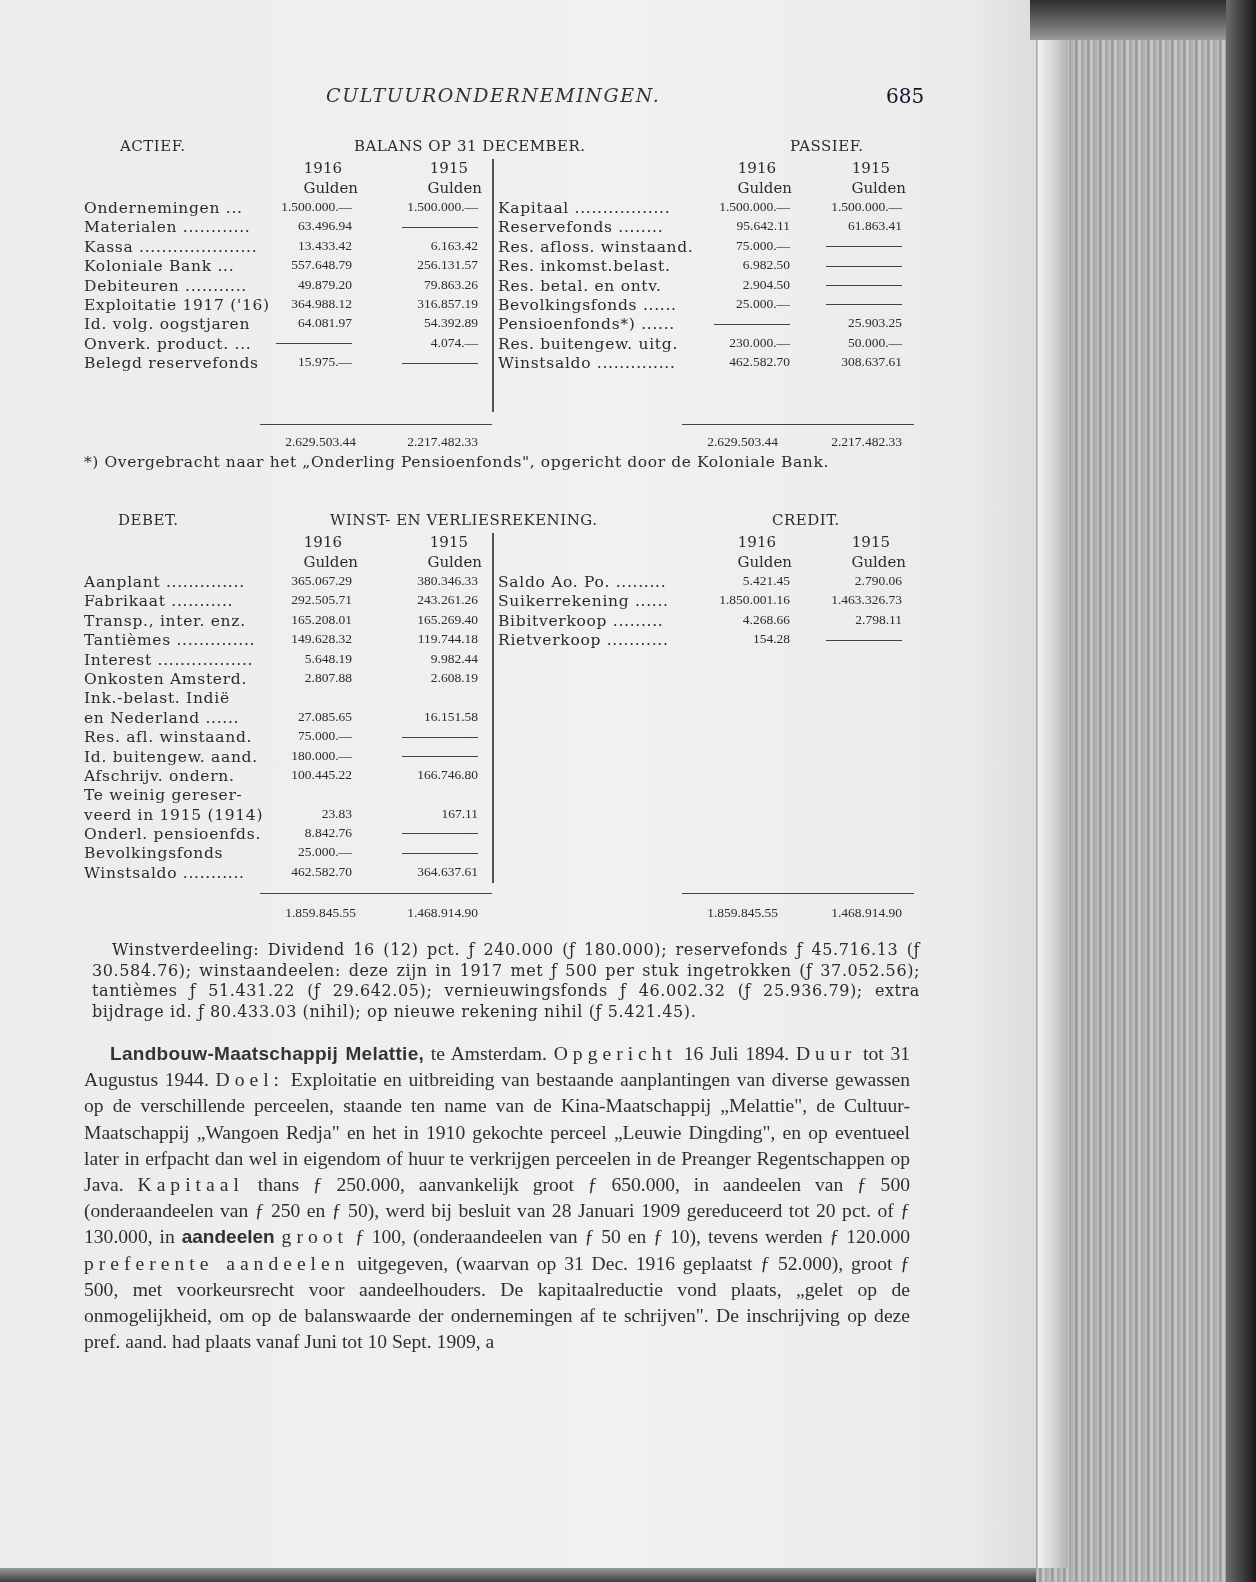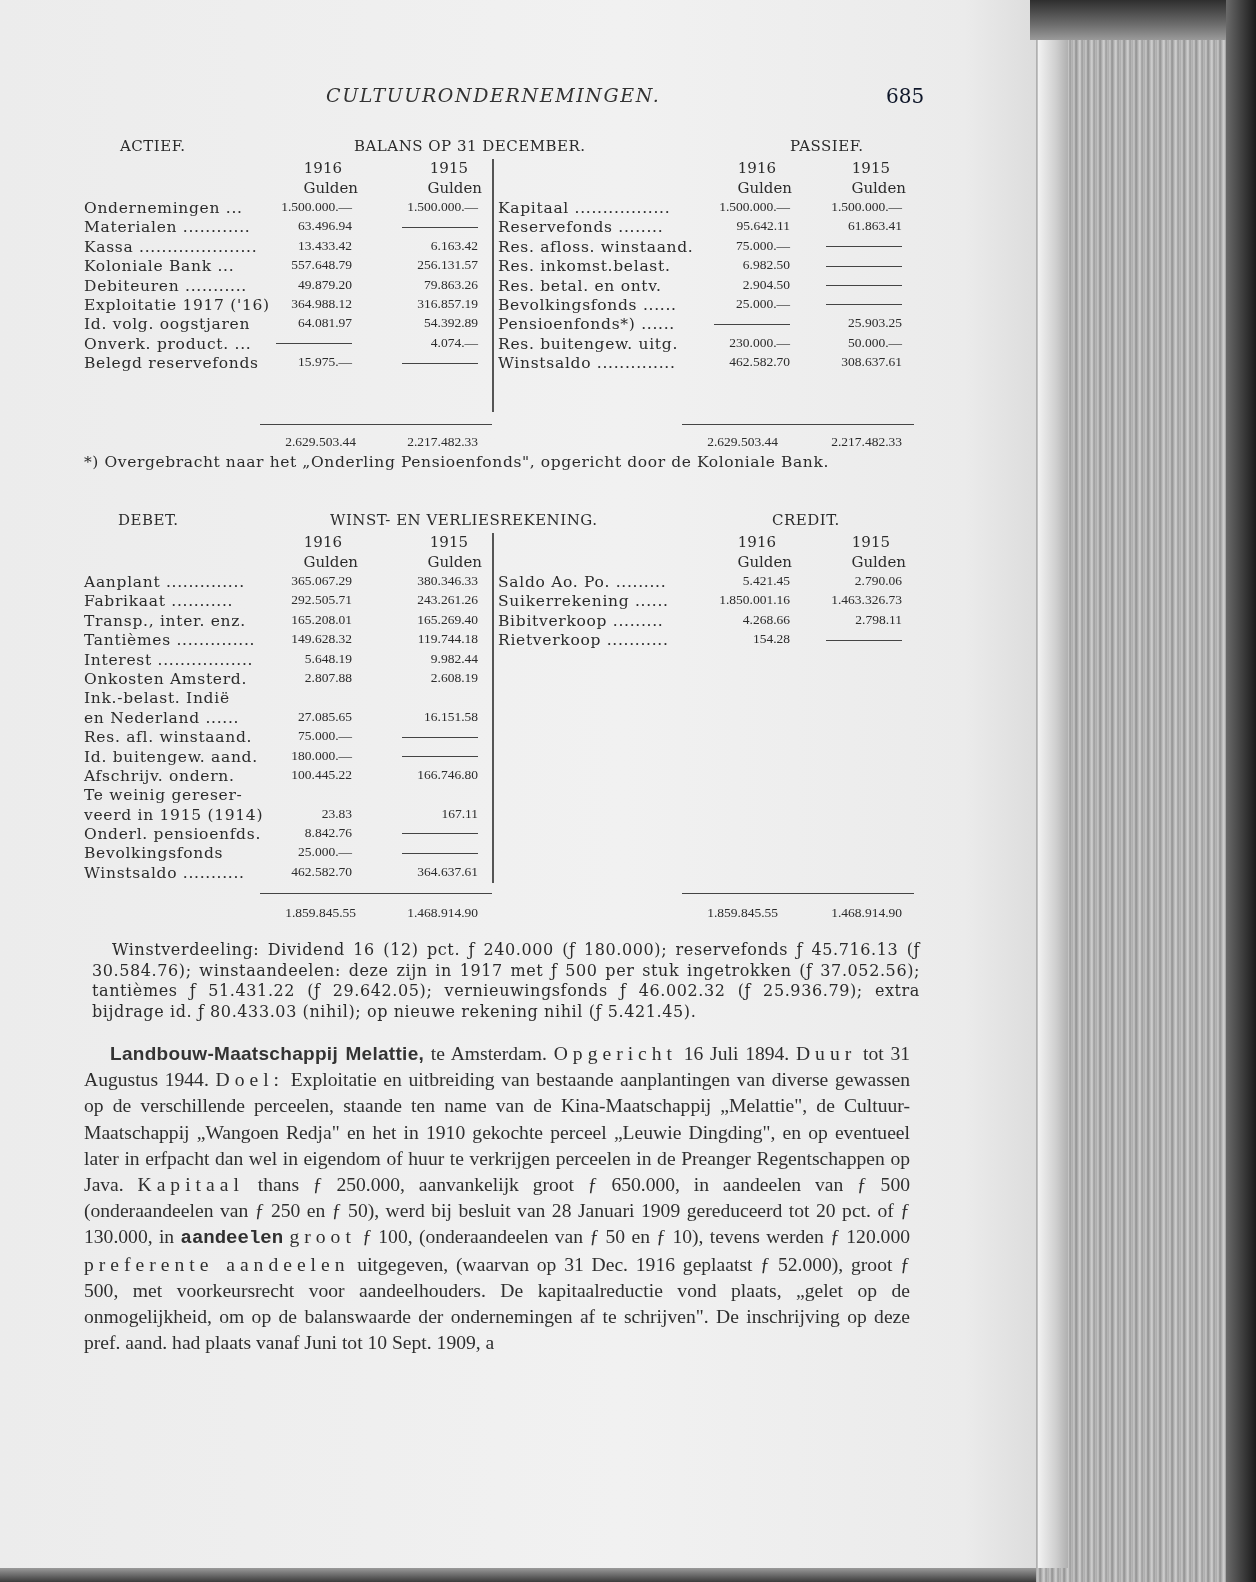--- a/index.html
+++ b/index.html
@@ -77,21 +77,21 @@
       margin-left: 13px;
     }
     .article {
       position: absolute; left: 84px; top: 1041px; width: 826px;
       font-family: "Liberation Serif", serif;
       font-size: 19.6px; line-height: 26.2px; text-align: justify; color: #2f2f2f;
       text-indent: 26px;
     }
     .article .company { font-family: Liberation Sans, sans-serif; font-weight: bold; font-size: 19px; letter-spacing: 0.3px; color: #333; }
     .article .sp { letter-spacing: 5px; }
-    .article .bold-sans { font-family: Liberation Mono, monospace; font-weight: bold; font-size: 19px; }
+    .article .bold-sans { font-family: Liberation Sans, sans-serif; font-weight: bold; font-size: 19px; }
   </style>
 </head>
 <body>
 
 <div class="page"></div>
 <div class="page-bottom-shadow"></div>
 <div class="book-edge"></div>
 <div class="page-fold"></div>
 <div class="book-edge-top"></div>
 <div class="book-edge-right"></div>

